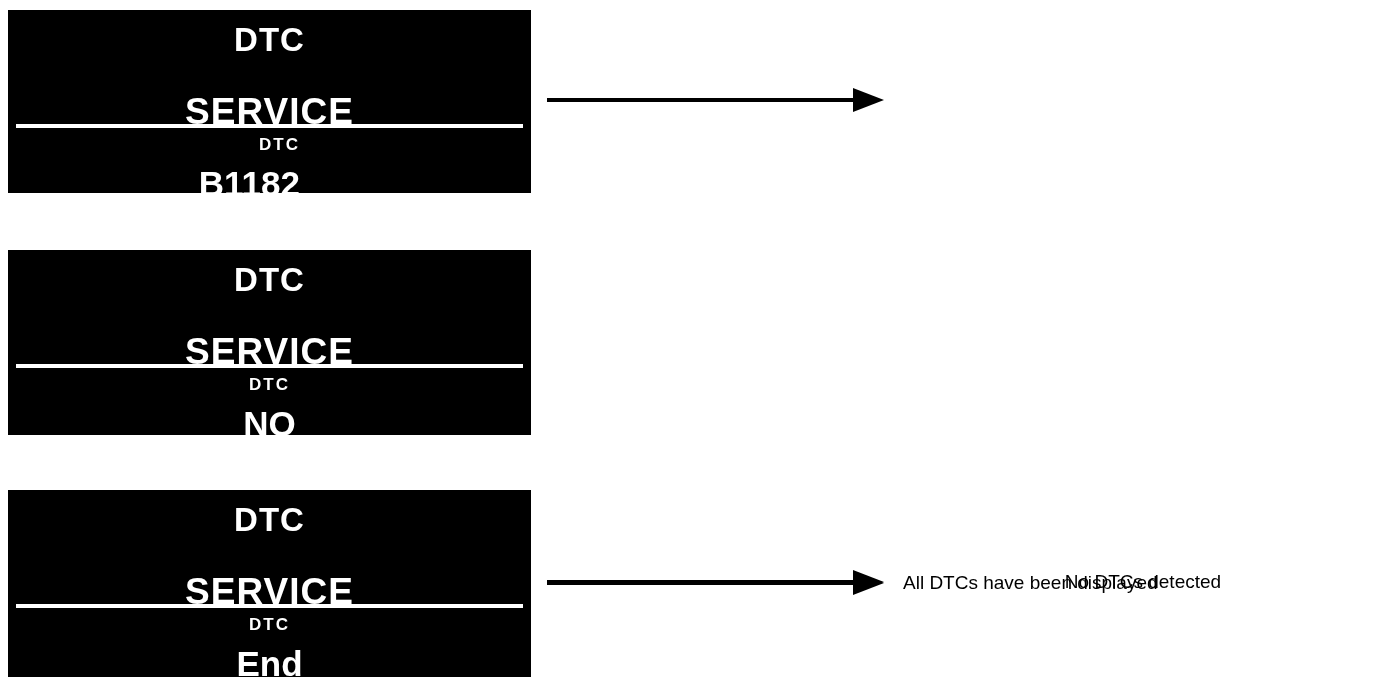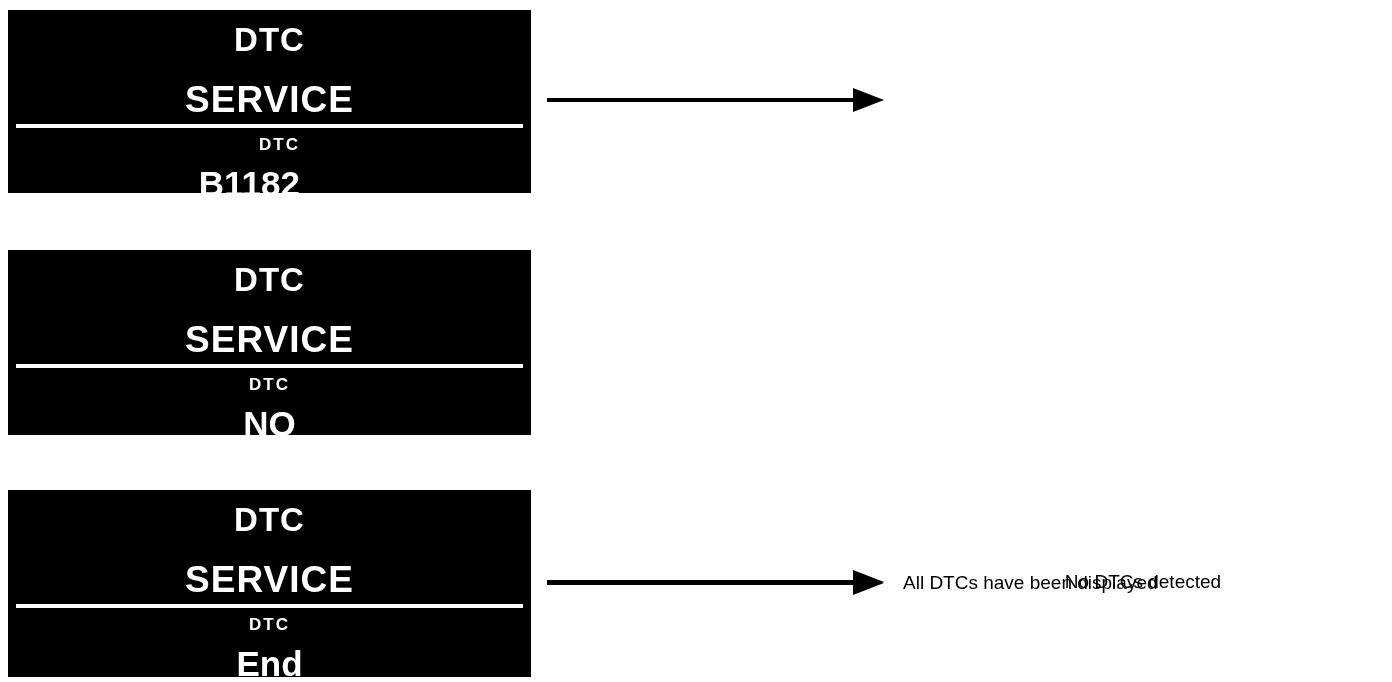--- a/index.html
+++ b/index.html
@@ -43,21 +43,21 @@
     font-family: "Liberation Sans", sans-serif;
     font-weight: bold;
     letter-spacing: 1px;
     line-height: 1;
   }
   .disp-title.line1 {
     top: 13px;
     font-size: 33px;
   }
   .disp-title.line2 {
-    top: 71px;
+    top: 83px;
     font-size: 37px;
   }
   .divider {
     position: absolute;
     left: 8px;
     right: 8px;
     height: 4px;
     background: #ffffff;
   }
 

